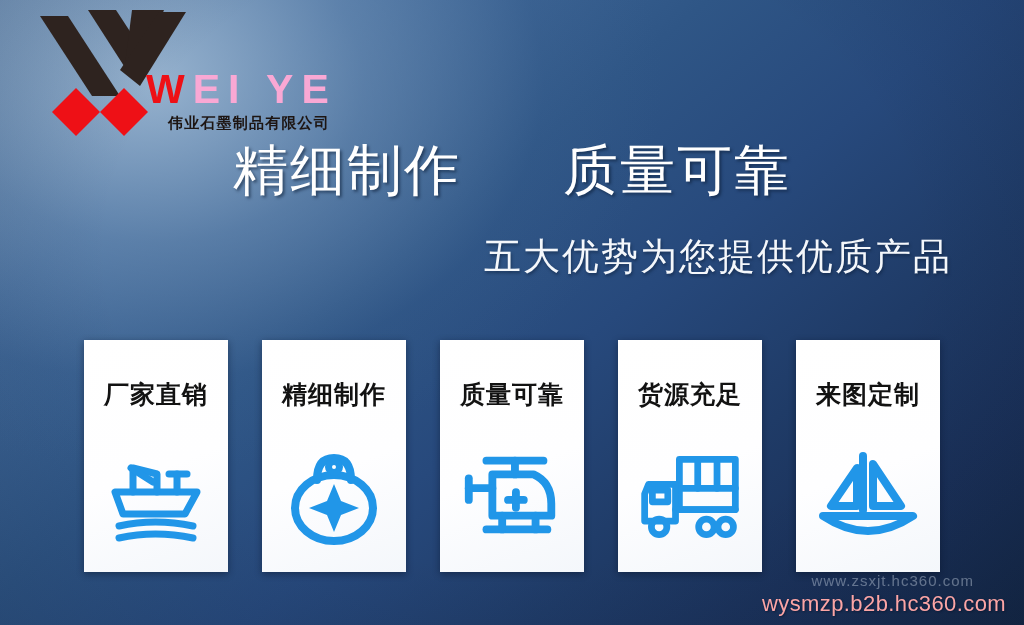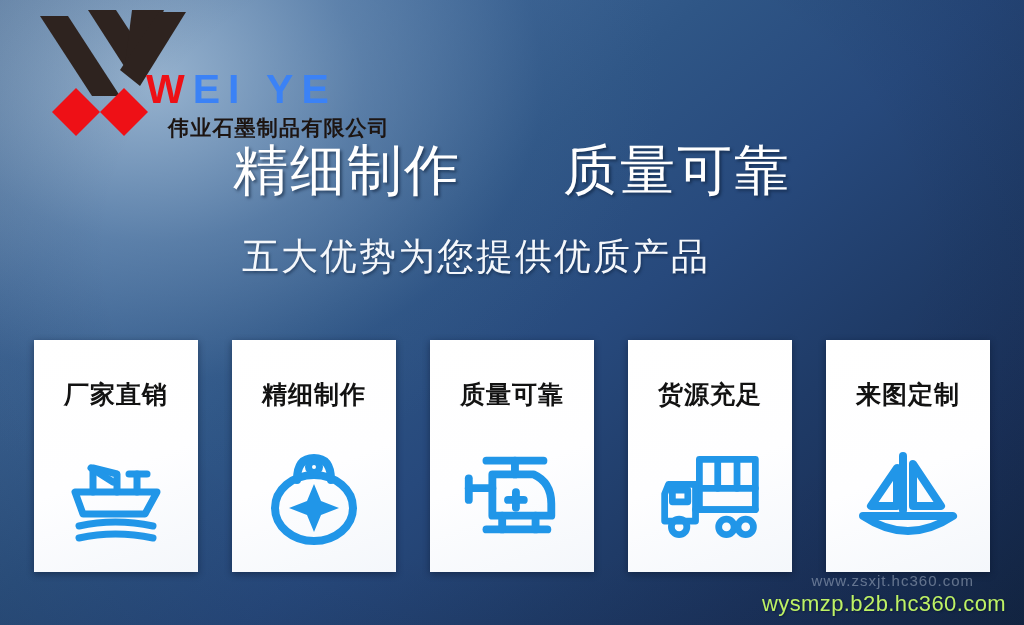--- a/index.html
+++ b/index.html
@@ -61,29 +61,29 @@
     left: 118px;
     top: 58px;
     height: 46px;
     display: flex;
     align-items: center;
   }
   .logo-word {
     font-size: 41px;
     font-weight: 700;
     letter-spacing: 8px;
-    color: #3b82f6;
+    color: #f9a8d4;
     line-height: 1;
     white-space: nowrap;
   }
   #logo-sub {
     position: absolute;
     left: 140px;
     top: 106px;
-    font-size: 21px;
+    font-size: 15px;
     font-weight: 700;
     letter-spacing: 1.2px;
     color: #1d1512;
     white-space: nowrap;
   }
 
   
   #headline {
     left: 0;
     top: 140px;
@@ -102,41 +102,41 @@
     letter-spacing: 2px;
     line-height: 1.12;
     text-shadow: 2px 2px 3px rgba(10,25,50,0.55);
     white-space: nowrap;
   }
 
   #subheadline {
     left: 0;
     top: 232px;
     width: 952px;
-    text-align: center;
+    text-align: right;
     font-size: 37px;
     font-weight: 400;
     color: #f4f7fb;
     letter-spacing: 2px;
     text-shadow: 1px 2px 3px rgba(10,25,50,0.5);
     white-space: nowrap;
   }
 
   
   #cards {
     left: 0;
     top: 340px;
     width: 1024px;
     height: 232px;
     display: flex;
     justify-content: center;
     gap: 34px;
   }
   .card {
-    width: 164px;
+    width: 144px;
     height: 232px;
     background: linear-gradient(160deg, #ffffff 0%, #fefeff 55%, #f4f7fb 100%);
     box-shadow: 0 2px 7px rgba(6,16,36,0.45);
     display: flex;
     flex-direction: column;
     align-items: center;
     position: relative;
   }
   .card-title {
     margin-top: 38px;
@@ -168,21 +168,21 @@
   #footer-company {
     font-size: 22px;
     color: #e8eef6;
     letter-spacing: 1px;
     white-space: nowrap;
     text-shadow: 1px 1px 2px rgba(8,20,44,0.6);
   }
   #footer-url {
     margin-top: 16px;
     font-size: 22px;
-    color: #bef264;
+    color: #fca5a5;
     letter-spacing: 0.4px;
     white-space: nowrap;
     text-shadow: 1px 1px 2px rgba(8,20,44,0.6);
   }
   #watermark {
     position: absolute;
     right: 50px;
     bottom: 36px;
     font-size: 15px;
     color: rgba(215,225,238,0.40);

